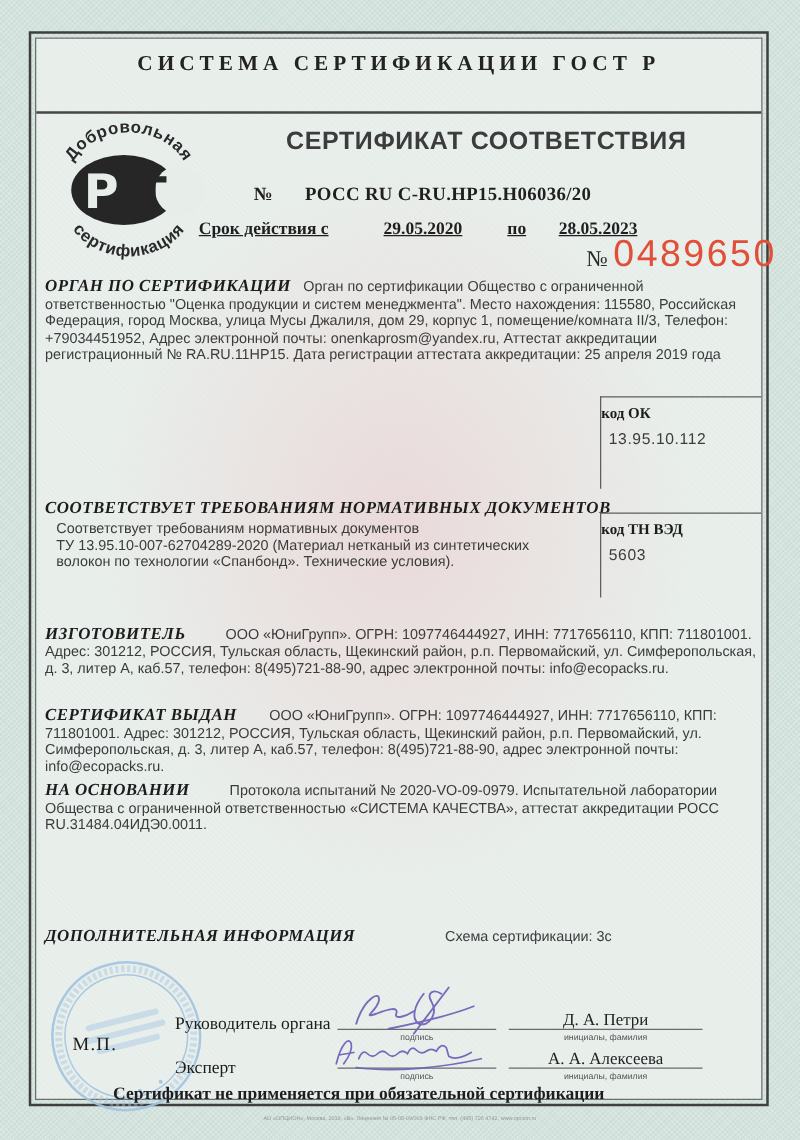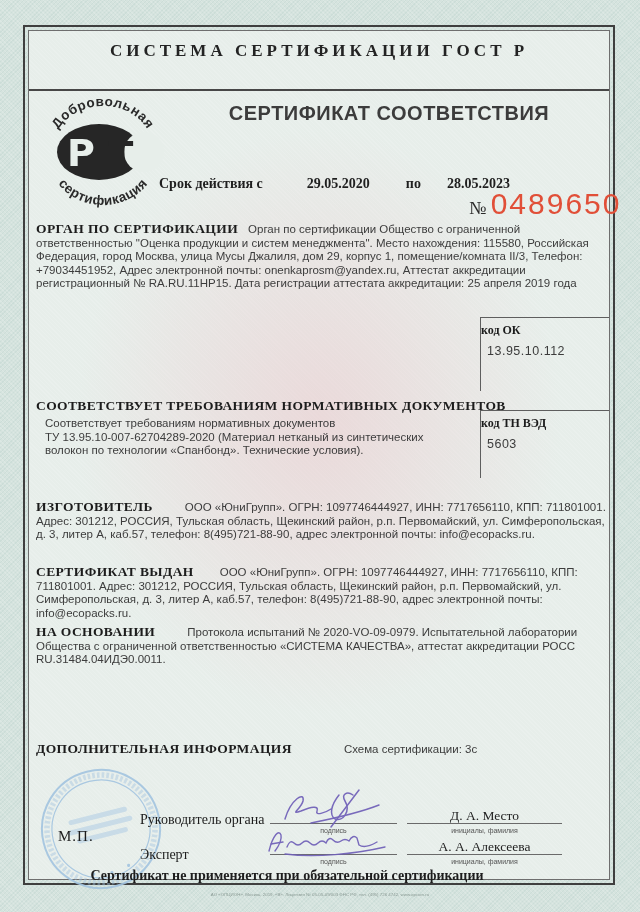--- a/index.html
+++ b/index.html
@@ -48,49 +48,49 @@
     position:absolute; left:138px; top:71px; width:444px; text-align:center;
     font-weight:bold; font-size:20px; letter-spacing:.5px; color:#3c3c3c; white-space:nowrap;
   }
   .num-row {
     position:absolute; left:174px; top:117px;
     font-family:"Liberation Serif", serif; font-weight:bold; font-size:15px; color:#1f1f1f;
   }
   .num-row .val { margin-left:26px; letter-spacing:.3px; }
   .validity-row {
     position:absolute; left:130px; top:145px;
-    font-family:"Liberation Serif", serif; font-weight:bold; font-size:14px; color:#1f1f1f;
+    font-family:"Liberation Serif", serif; font-weight:bold; font-size:14px; color:#1f1f1f;text-decoration:underline;
   }
   .validity-row .date1 { margin-left:44px; }
   .validity-row .to { margin-left:36px; }
   .validity-row .date2 { margin-left:26px; }
   .blank-num { position:absolute; left:440px; top:156px; white-space:nowrap; }
   .blank-num .sign { font-family:"Liberation Serif", serif; font-size:18px; color:#2a2a2a; }
   .blank-num .digits { font-size:30px; letter-spacing:2px; color:#e14f38; }
 
   
   .sec { position:absolute; font-size:11.5px; line-height:13.5px; color:#3c3c3c; }
   .lbl {
     font-family:"Liberation Serif", serif; font-weight:bold; font-size:13.5px;
-    color:#1c1c1c; letter-spacing:.4px;
+    color:#1c1c1c; letter-spacing:.4px;font-style:italic;
   }
   .sec-organ   { left:7px;  top:191px; width:574px; }
   .sec-organ .lbl { margin-right:10px; }
   .sec-product { left:7px;  top:281px; width:430px; }
   .sec-product .lbl { margin-right:28px; }
   .sec-conf-h  { left:7px;  top:368px; }
   .sec-conf-b  { left:16px; top:386px; width:420px; white-space:pre-line; }
   .sec-maker   { left:7px;  top:469px; width:578px; }
   .sec-maker .lbl { margin-right:32px; }
   .sec-issued  { left:7px;  top:534px; width:578px; }
   .sec-issued .lbl { margin-right:26px; }
   .sec-basis   { left:7px;  top:594px; width:578px; }
   .sec-basis .lbl { margin-right:32px; }
   .sec-add     { left:7px;  top:711px; width:578px; }
-  .sec-add .lbl { margin-right:52px; }
+  .sec-add .lbl { margin-right:72px; }
 
   .code-box {
     position:absolute; left:451px; width:129px;
     border-top:1px solid #5e5e5e; border-left:1px solid #5e5e5e;
     padding:5px 0 0 0;
   }
   .code-box.ok { top:286px; height:74px; }
   .code-box.tn { top:379px; height:68px; }
   .code-box .clbl { font-family:"Liberation Serif", serif; font-weight:bold; font-size:12px; color:#1c1c1c; }
   .code-box .cval { font-size:12.5px; margin-top:6px; margin-left:6px; letter-spacing:.5px; color:#3c3c3c; }
@@ -157,20 +157,23 @@
         <g>
           <ellipse cx="62" cy="57" rx="42" ry="28" fill="#262626"></ellipse>
           <circle cx="107" cy="57" r="20" fill="#e7eeea"></circle>
           <text x="44" y="71" font-family="DejaVu Sans, sans-serif" font-size="38" font-weight="bold" fill="#e7eeea" text-anchor="middle">Р</text>
           <text x="84" y="72" font-family="DejaVu Sans, sans-serif" font-size="36" font-weight="bold" fill="#262626" text-anchor="middle">Т</text>
         </g>
       </svg>
 
       <div class="doc-title">СЕРТИФИКАТ СООТВЕТСТВИЯ</div>
 
+      <div class="num-row">
+        <span>№</span><span class="val">РОСС RU C-RU.НР15.Н06036/20</span>
+      </div>
 
       <div class="validity-row">
         <span>Срок действия  с</span><span class="date1">29.05.2020</span><span class="to">по</span><span class="date2">28.05.2023</span>
       </div>
 
       <div class="blank-num">
         <span class="sign">№</span>
         <span class="digits">0489650</span>
       </div>
 
@@ -236,21 +239,21 @@
         <g stroke="#6f5fb8" stroke-width="1.4" fill="none" stroke-linecap="round" opacity=".92">
           <path d="M8 28 C 12 12, 18 6, 20 12 C 21 17, 17 24, 14 28"></path>
           <path d="M10 21 L 22 19"></path>
           <path d="M26 24 Q 29 16 33 20 T 41 20 T 49 20 T 57 20 T 65 20 Q 68 13 72 17 T 80 18 T 88 18 Q 92 11 96 15 L 98 22 Q 104 26 116 19"></path>
           <path d="M24 31 C 54 35, 94 31, 124 24"></path>
         </g>
       </svg>
 
       <div class="under u1">подпись</div>
       <div class="under u2">подпись</div>
-      <div class="sname n1">Д. А. Место</div>
+      <div class="sname n1">Д. А. Петри</div>
       <div class="sname n2">А. А. Алексеева</div>
       <div class="under u3">инициалы, фамилия</div>
       <div class="under u4">инициалы, фамилия</div>
 
       <div class="bottom-note">Сертификат не применяется при обязательной сертификации</div>
     </div>
   </div>
 </div>
 
 <div class="tiny-print">АО «ОПЦИОН», Москва, 2019, «В».  Лицензия № 05-05-09/003 ФНС РФ, тел. (495) 726 4742, www.opcion.ru</div>

